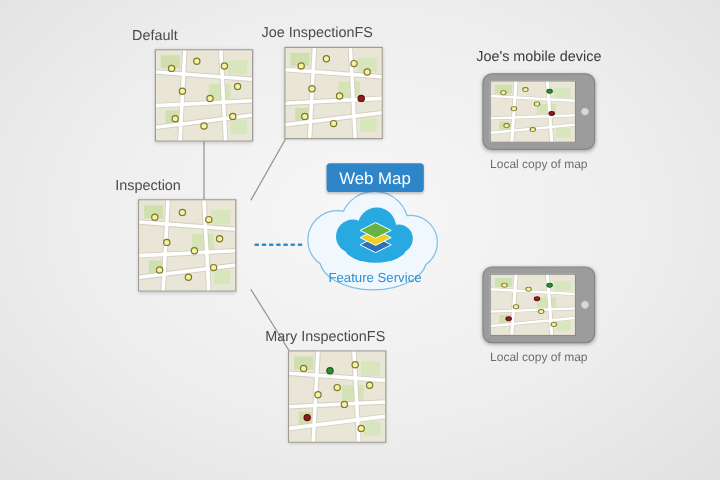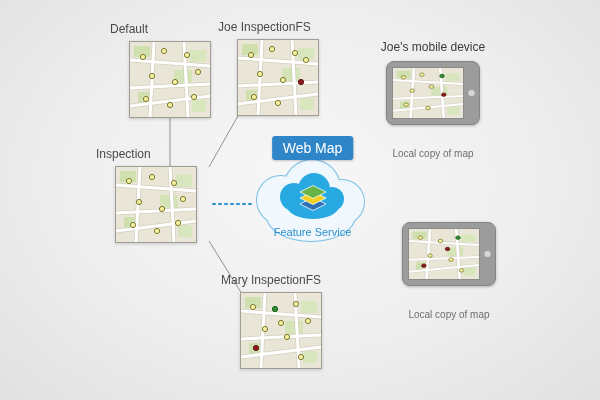--- a/index.html
+++ b/index.html
@@ -39,21 +39,21 @@
   .device-map{
     position:absolute;left:5px;top:5px;width:70px;height:50px;
     background:#e9e6d8;border:1px solid #8b8b8b;
   }
   .device-map svg{display:block;width:100%;height:100%;}
   .cam{
     position:absolute;right:4px;top:50%;transform:translateY(-50%);
     width:7px;height:7px;border-radius:50%;background:#d8d8d8;
     box-shadow:inset 0 0 1px rgba(0,0,0,.5);
   }
-  .device-caption{font-size:10px;color:#6e6e6e;margin-top:23px;}
+  .device-caption{font-size:10px;color:#6e6e6e;margin-top:7px;}
 </style>
 </head>
 <body>
 
 <div class="stage">
 
   <svg width="0" height="0" style="position:absolute" aria-hidden="true">
     <defs>
       <g id="map-base">
         <rect x="0" y="0" width="80" height="75" fill="#e9e6d8"></rect>
@@ -185,21 +185,21 @@
       <g stroke="#ffffff" stroke-width="0.8">
         <polygon points="60,50 73,43.5 86,50 73,56.5" fill="#2e6fb5"></polygon>
         <polygon points="60,44 73,37.5 86,44 73,50.5" fill="#f2cf1f"></polygon>
         <polygon points="60,38 73,31.5 86,38 73,44.5" fill="#67b346"></polygon>
       </g>
     </svg>
     <div class="webmap-badge">Web Map</div>
     <div class="feature-service">Feature Service</div>
   </div>
 
-  <div class="device-group" style="left:378px;top:40px;">
+  <div class="device-group" style="left:394px;top:40px;">
     <div class="device-title">Joe's mobile device</div>
     <div class="tablet">
       <div class="device-map">
           <svg viewBox="0 0 80 75" preserveAspectRatio="none">
             <use href="#map-base"></use>
             <circle cx="12" cy="14" r="2.6" fill="#f7f1a0" stroke="#7a7a30" stroke-width="1"></circle>
             <circle cx="33" cy="10" r="2.6" fill="#f7f1a0" stroke="#7a7a30" stroke-width="1"></circle>
             <circle cx="22" cy="34" r="2.6" fill="#f7f1a0" stroke="#7a7a30" stroke-width="1"></circle>
             <circle cx="44" cy="28" r="2.6" fill="#f7f1a0" stroke="#7a7a30" stroke-width="1"></circle>
             <circle cx="15" cy="55" r="2.6" fill="#f7f1a0" stroke="#7a7a30" stroke-width="1"></circle>

